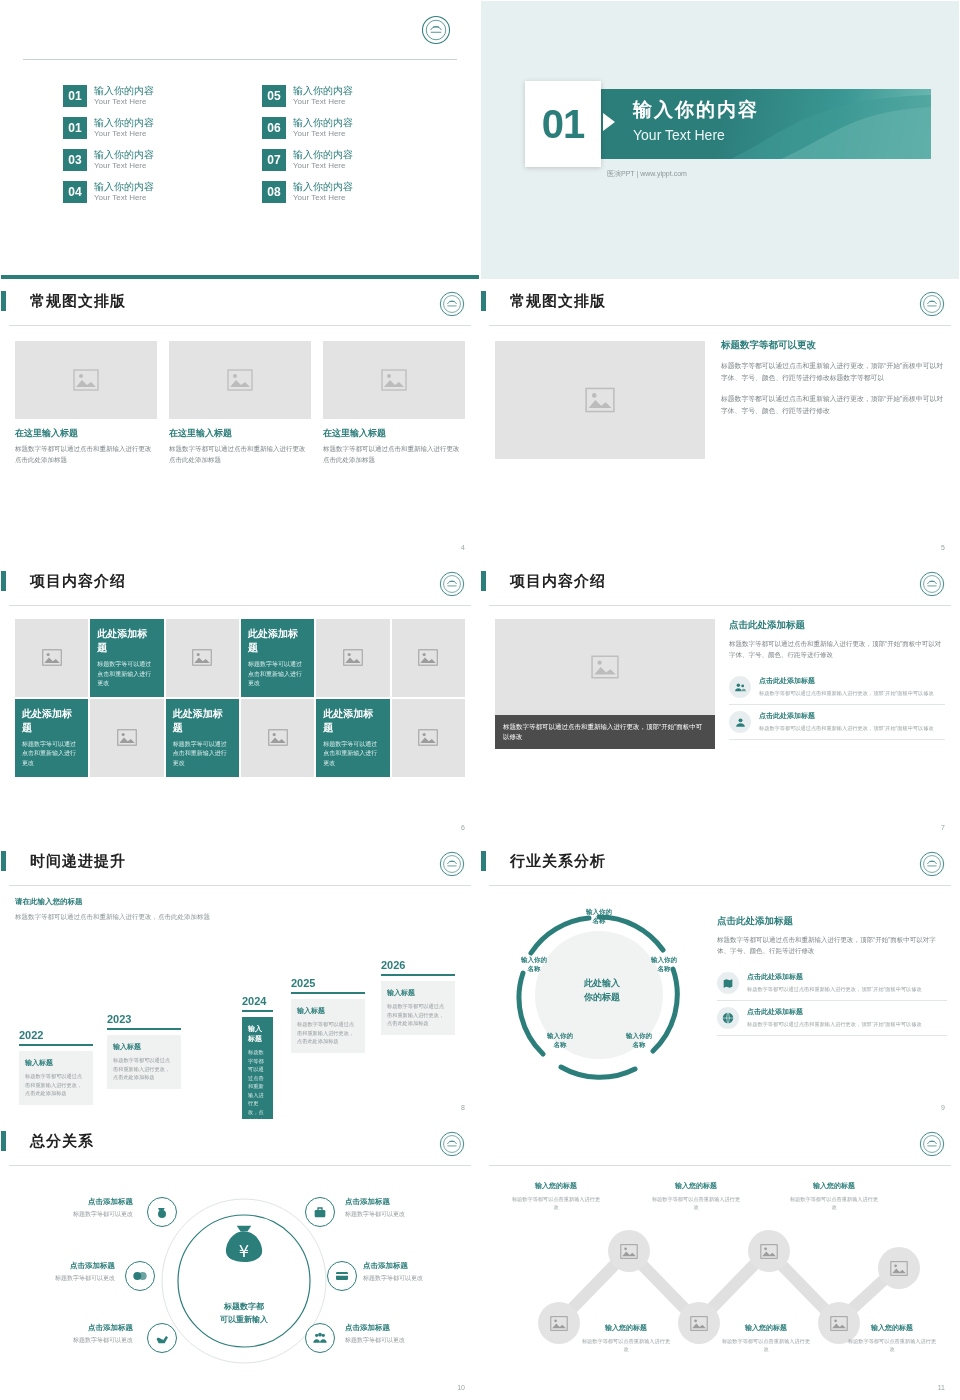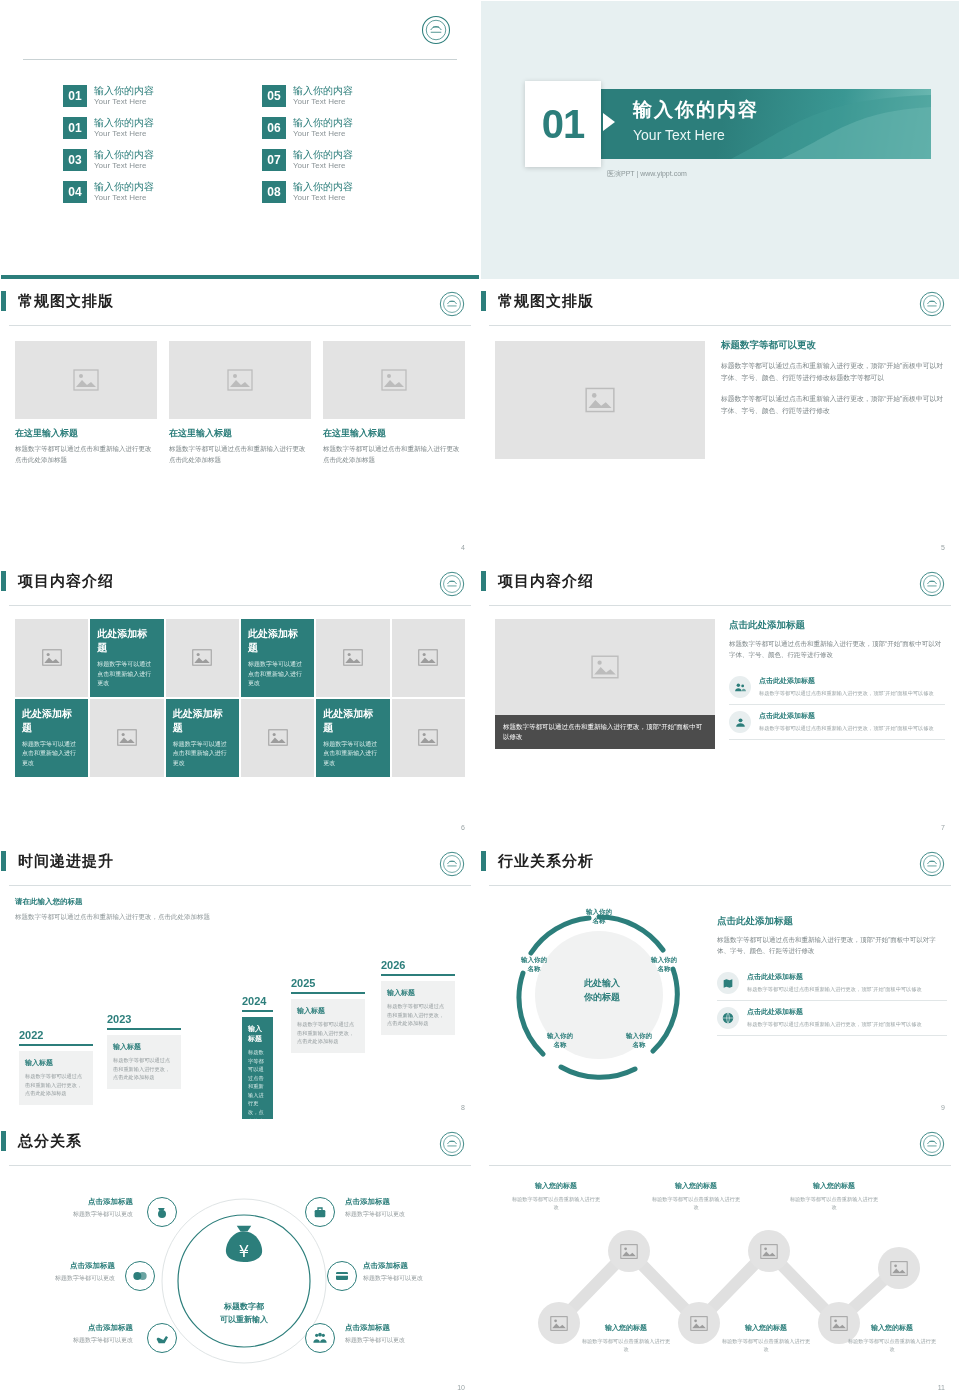--- a/index.html
+++ b/index.html
@@ -8,21 +8,21 @@
     width: 960px; height: 1400px;
     background: #ffffff;
     font-family: "Liberation Sans", sans-serif;
     color: #333;
     overflow: hidden;
   }
   .deck { display: grid; grid-template-columns: 480px 480px; grid-auto-rows: 280px; }
   .slide { position: relative; background:#fff; overflow:hidden; border:1px solid #fff; }
 
   
-  .title-row { display:flex; align-items:center; gap:12px; padding-top:10px; }
+  .title-row { display:flex; align-items:center; gap:24px; padding-top:10px; }
   .title-bar { width:5px; height:20px; background:#2c7e7b; }
   .title-txt { font-size:15px; font-weight:bold; color:#222; letter-spacing:1px; }
   .title-rule { position:absolute; left:8px; right:8px; top:44px; height:1px; background:#d8dee0; }
   .logo { position:absolute; right:14px; top:10px; width:26px; height:26px; }
   .logo svg { width:26px; height:26px; display:block; }
   .pagenum { position:absolute; right:14px; bottom:8px; font-size:7px; color:#9aa4a6; }
 
   
   .s1 { background:#fff; }
   .s1 .big-title { display:flex; align-items:baseline; gap:8px; padding:14px 0 0 26px; }

